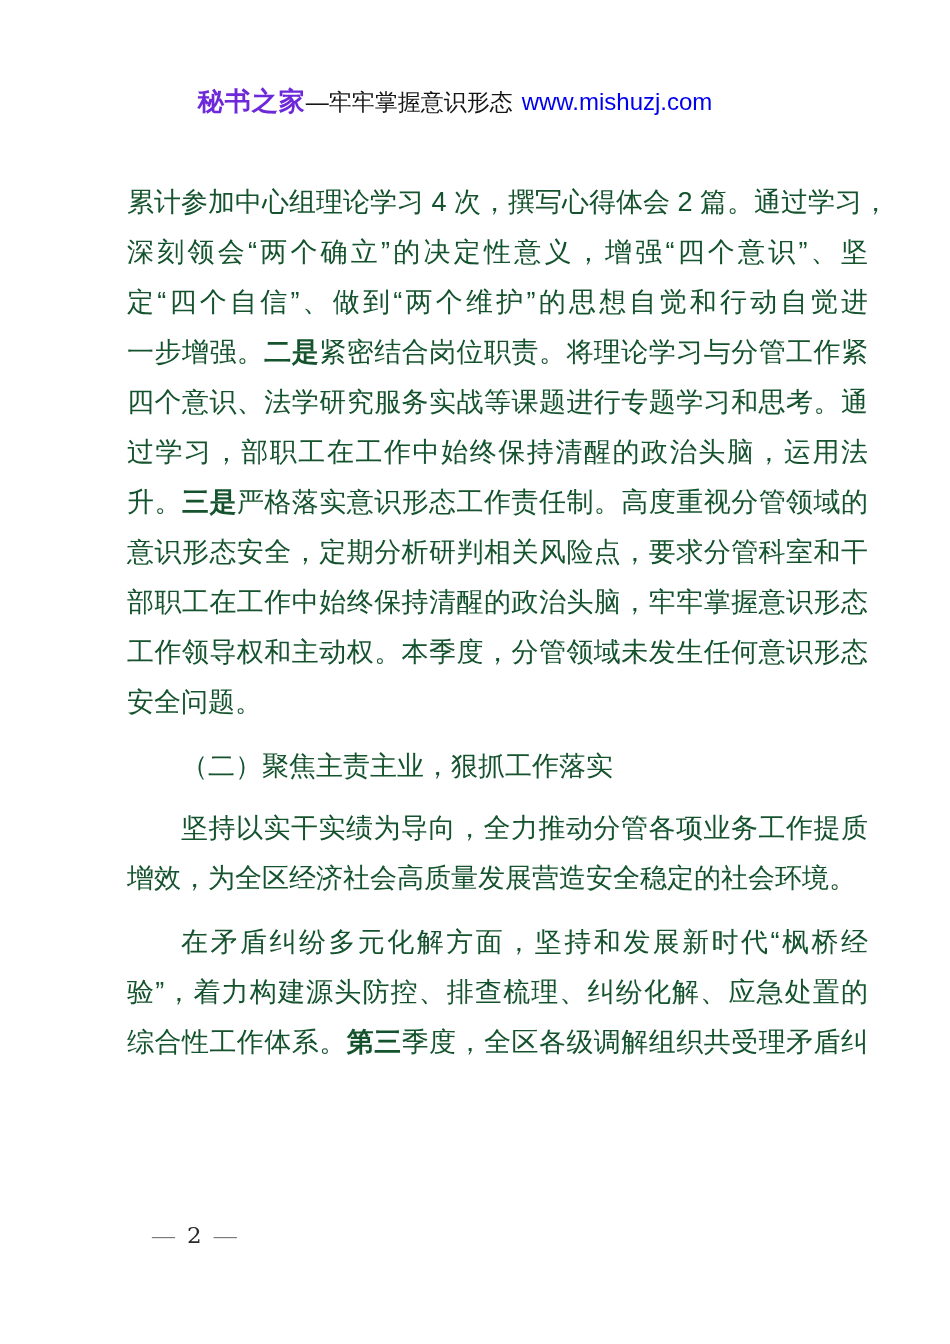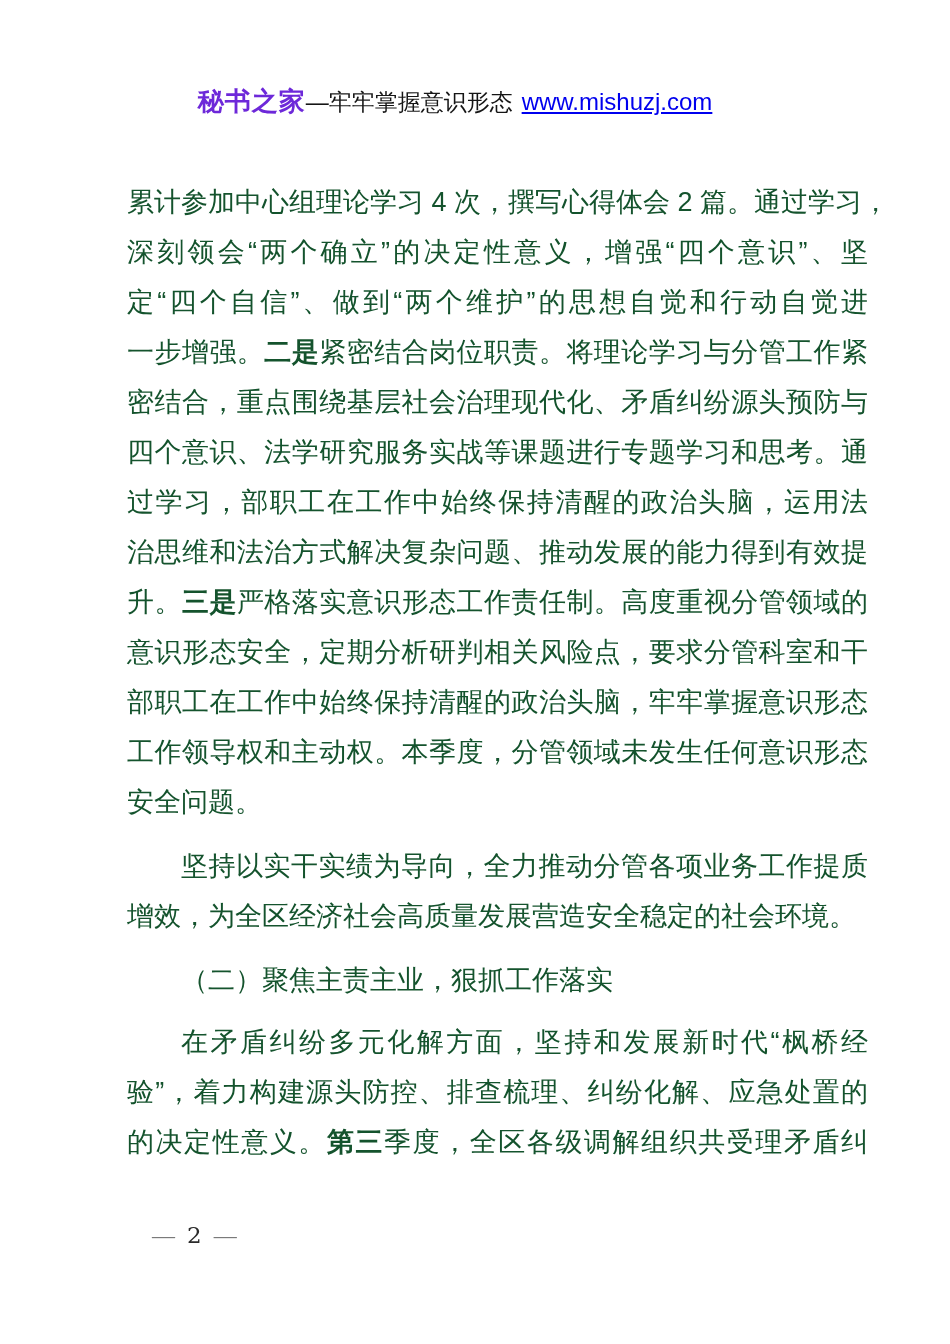--- a/index.html
+++ b/index.html
@@ -27,21 +27,20 @@
     letter-spacing: 1px;
   }
   .hsep, .tagline {
     font-size: 23px;
     color: #151515;
   }
   .url {
     font-size: 24px;
     margin-left: 9px;
     font-family: "Liberation Sans", sans-serif;
-    text-decoration: underline;
   }
   
   .doc-body {
     position: absolute;
     left: 127px;
     top: 177px;
     width: 741px;
     color: #14532d;
   }
   .block { margin: 0; }
@@ -85,41 +84,39 @@
   <div class="header">
     <span class="brand" style="color: #6d28d9;">秘书之家</span><span class="hsep">—</span><span class="tagline">牢牢掌握意识形态</span><span class="url" style="color: rgb(0, 0, 238);">www.mishuzj.com</span>
   </div>
 
   <div class="doc-body" id="doc-body">
       <div class="block">
         <div class="line"><span>累计参加中心组理论学习 4 次，撰写心得体会 2 篇。通过学习，</span></div>
         <div class="line"><span>深刻领会“两个确立”的决定性意义，增强“四个意识”、坚</span></div>
         <div class="line"><span>定“四个自信”、做到“两个维护”的思想自觉和行动自觉进</span></div>
         <div class="line"><span>一步增强。</span><span class="bold">二是</span><span>紧密结合岗位职责。将理论学习与分管工作紧</span></div>
-        <div class="line"><span>密结合，重点围绕基层社会治理现代化、矛盾纠纷源头预防与</span></div>
         <div class="line"><span>四个意识、法学研究服务实战等课题进行专题学习和思考。通</span></div>
         <div class="line"><span>过学习，部职工在工作中始终保持清醒的政治头脑，运用法</span></div>
-        <div class="line"><span>治思维和法治方式解决复杂问题、推动发展的能力得到有效提</span></div>
         <div class="line"><span>升。</span><span class="bold">三是</span><span>严格落实意识形态工作责任制。高度重视分管领域的</span></div>
         <div class="line"><span>意识形态安全，定期分析研判相关风险点，要求分管科室和干</span></div>
         <div class="line"><span>部职工在工作中始终保持清醒的政治头脑，牢牢掌握意识形态</span></div>
         <div class="line"><span>工作领导权和主动权。本季度，分管领域未发生任何意识形态</span></div>
         <div class="line nofill"><span>安全问题。</span></div>
       </div>
+      <div class="block heading-block">
+        <div class="line nofill indent"><span>（二）聚焦主责主业，狠抓工作落实</span></div>
+      </div>
       <div class="block">
         <div class="line indent"><span>坚持以实干实绩为导向，全力推动分管各项业务工作提质</span></div>
         <div class="line nofill"><span>增效，为全区经济社会高质量发展营造安全稳定的社会环境。</span></div>
       </div>
-      <div class="block heading-block">
-        <div class="line nofill indent"><span>（二）聚焦主责主业，狠抓工作落实</span></div>
-      </div>
       <div class="block">
         <div class="line indent"><span>在矛盾纠纷多元化解方面，坚持和发展新时代“枫桥经</span></div>
         <div class="line"><span>验”，着力构建源头防控、排查梳理、纠纷化解、应急处置的</span></div>
-        <div class="line"><span>的决定性意义。</span><span class="bold">第三</span><span>季度，全区各级调解组织共受理矛盾纠</span></div>
+        <div class="line"><span>综合性工作体系。</span><span class="bold">第三</span><span>季度，全区各级调解组织共受理矛盾纠</span></div>
       </div>
     </div>
 
   <div class="footer">
     <span class="fdash">—</span><span class="fnum">2</span><span class="fdash">—</span>
   </div>
 
 </div>
 
 </body></html>

